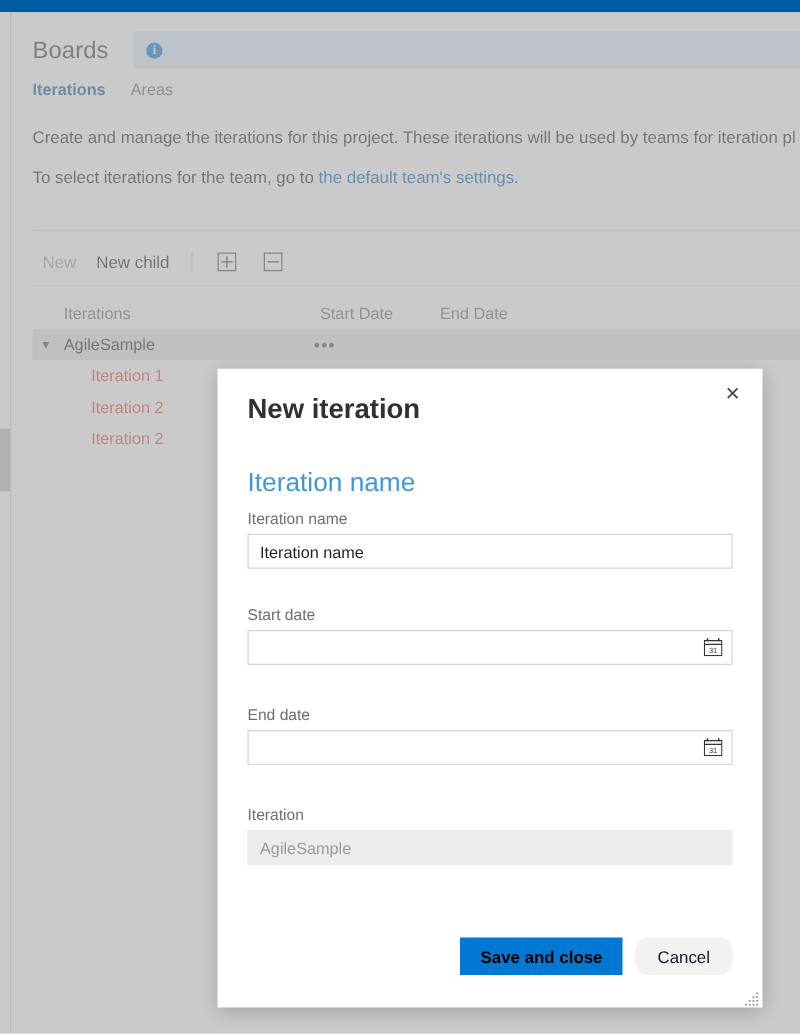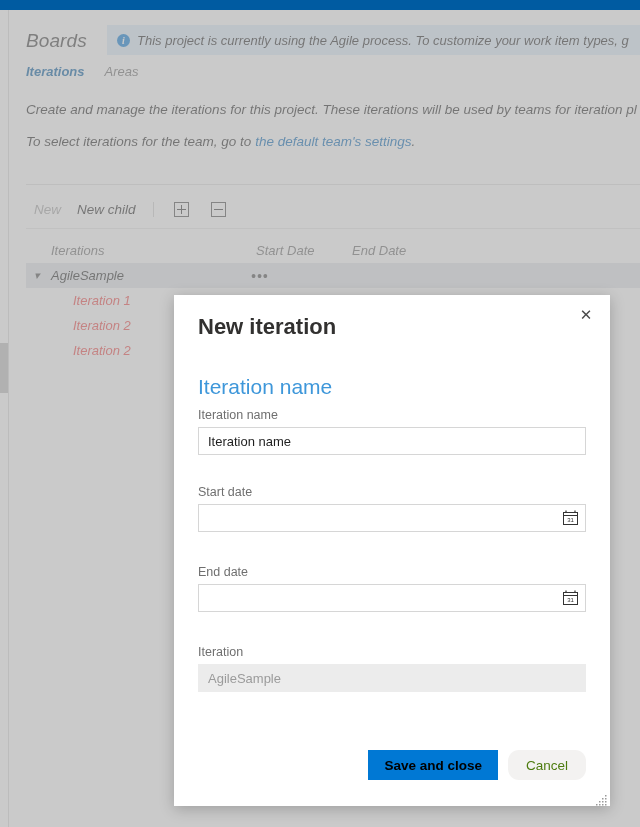--- a/index.html
+++ b/index.html
@@ -39,21 +39,21 @@
   .rail-thumb {
     position: absolute;
     left: 0; top: 333px;
     width: 8px; height: 50px;
     background: #bdbdbd;
   }
 
   .content {
     position: absolute;
     left: 10px; top: 0;
-    width: 630px; height: 817px; font-style: italic;
+    width: 630px; height: 817px;
   }
 
   
   .hdr {
     position: relative;
     height: 50px;
   }
   .boards-title {
     position: absolute;
     left: 16px; top: 20px;
@@ -245,21 +245,21 @@
     display: flex; justify-content: flex-end; gap: 10px;
   }
   .btn {
     height: 30px; min-width: 78px;
     font-size: 13.5px; font-weight: bold;
     border: none; cursor: pointer;
     padding: 0 16px;
     font-family: "Liberation Sans", sans-serif;
   }
   .btn-primary { background: #0078d4; color: #000000; }
-  .btn-default { background: #f3f2f1; color: #4d7c0f; font-weight: normal; border-radius: 11px; }
+  .btn-default { background: #f3f2f1; color: #0f172a; font-weight: normal; border-radius: 11px; }
 
   .resize-grip {
     position: absolute; right: 2px; bottom: 2px;
     width: 12px; height: 12px;
     cursor: nwse-resize;
   }
 </style>
 </head>
 <body>
 
@@ -271,21 +271,20 @@
     <div class="rail-thumb"></div>
   </div>
 
   <div class="content">
 
     <div class="hdr">
       <div class="boards-title">Boards</div>
 
       <div class="banner">
         <span class="info-ico">i</span>
-        <span class="btext">This project is currently using the Agile process. To customize your work item types, g</span>
       </div>
     </div>
 
     <div class="tabs">
       <div class="tab active">Iterations</div>
       <div class="tab">Areas</div>
     </div>
 
     <div class="para p1">Create and manage the iterations for this project. These iterations will be used by teams for iteration pl</div>
 

